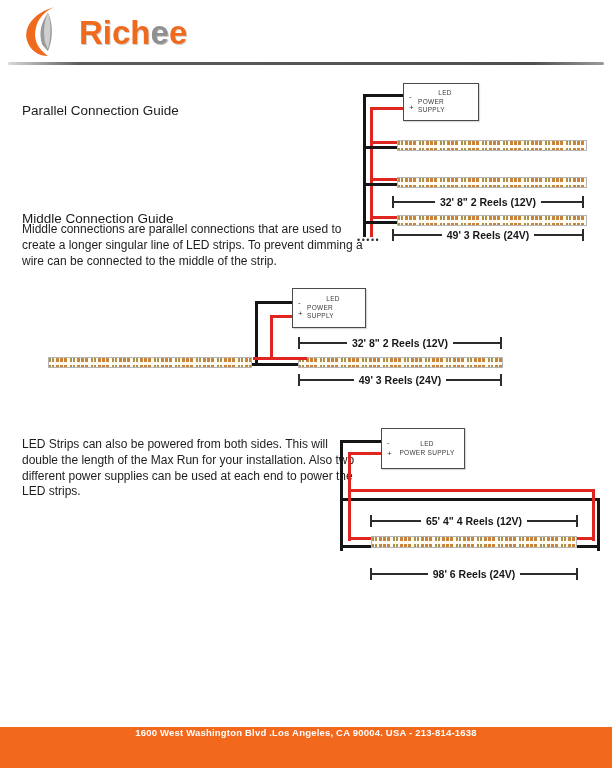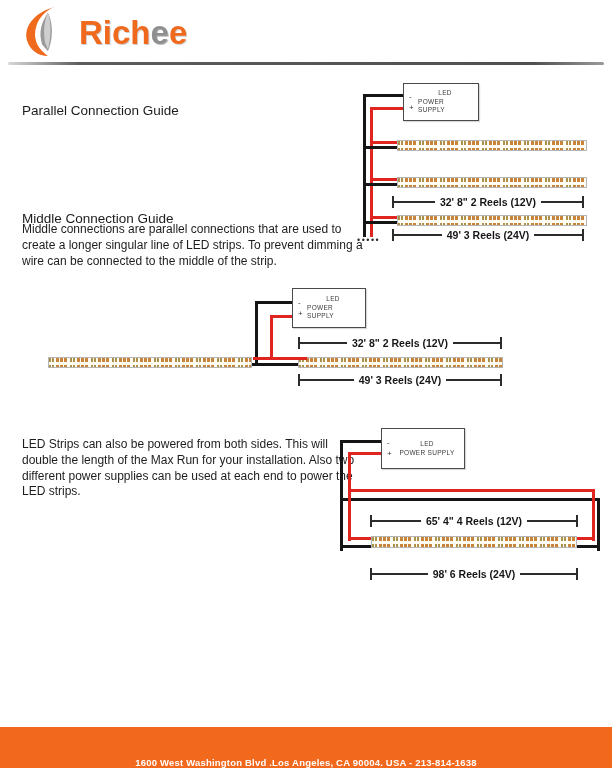--- a/index.html
+++ b/index.html
@@ -42,21 +42,21 @@
     background-position:0 4px, 0 0;
     background-repeat:no-repeat, repeat; }
   .dim { position:absolute; display:flex; align-items:center; height:13px; z-index:4; }
   .dim .tick { width:2px; height:12px; background:#2c2c2c; }
   .dim .dline { flex:1; height:2px; background:#2c2c2c; }
   .dim .dlabel { padding:0 5px; font-size:10.5px; font-weight:bold; color:#161616; white-space:nowrap; }
   .dots { position:absolute; font-size:9px; letter-spacing:1.5px; color:#2e2e2e; z-index:2; }
 
   
   .footer { position:absolute; left:0; top:727px; width:612px; height:41px; background:#F2681C;
-            display:flex; align-items:flex-end; justify-content:center; }
+            display:flex; align-items:flex-start; justify-content:center; }
   .footer-text { color:#fff; font-size:9.5px; font-weight:bold; letter-spacing:.2px; }
 </style>
 </head>
 <body>
 
 <div class="page">
 
   <div class="logo">
     <span>
       <svg width="48" height="52" viewBox="0 0 50 52">

